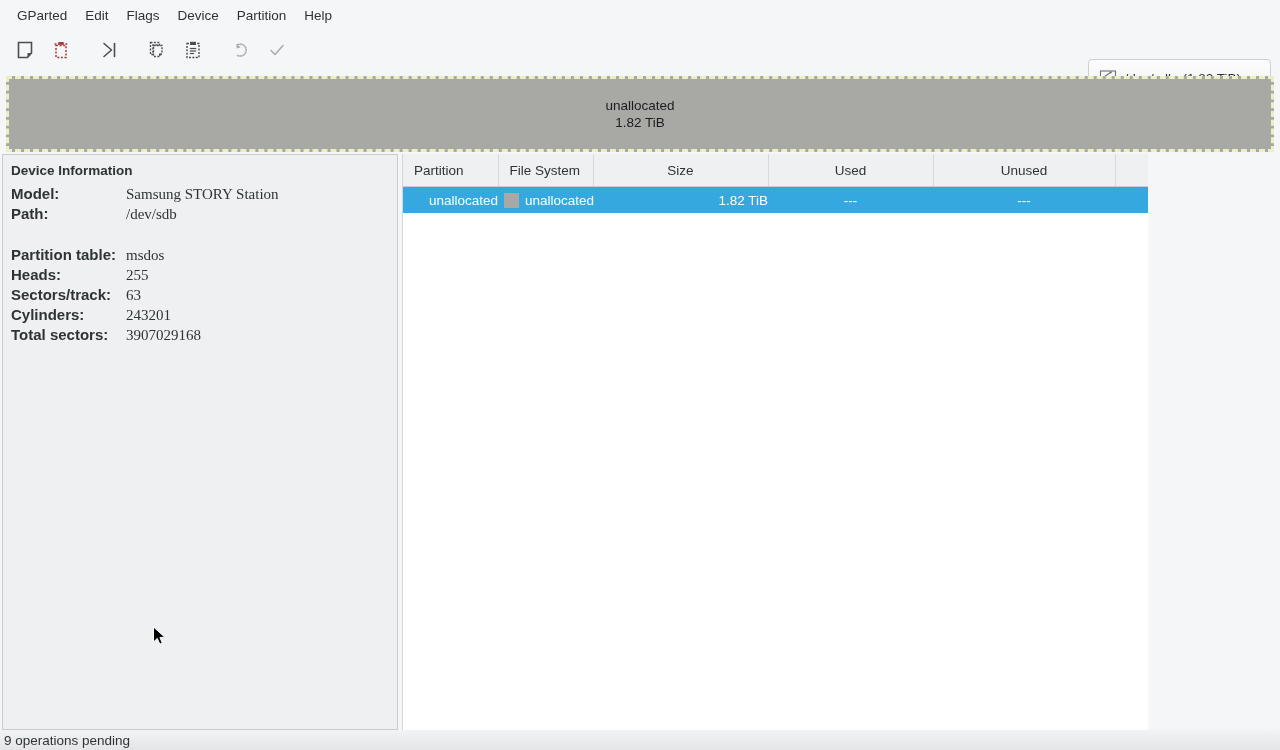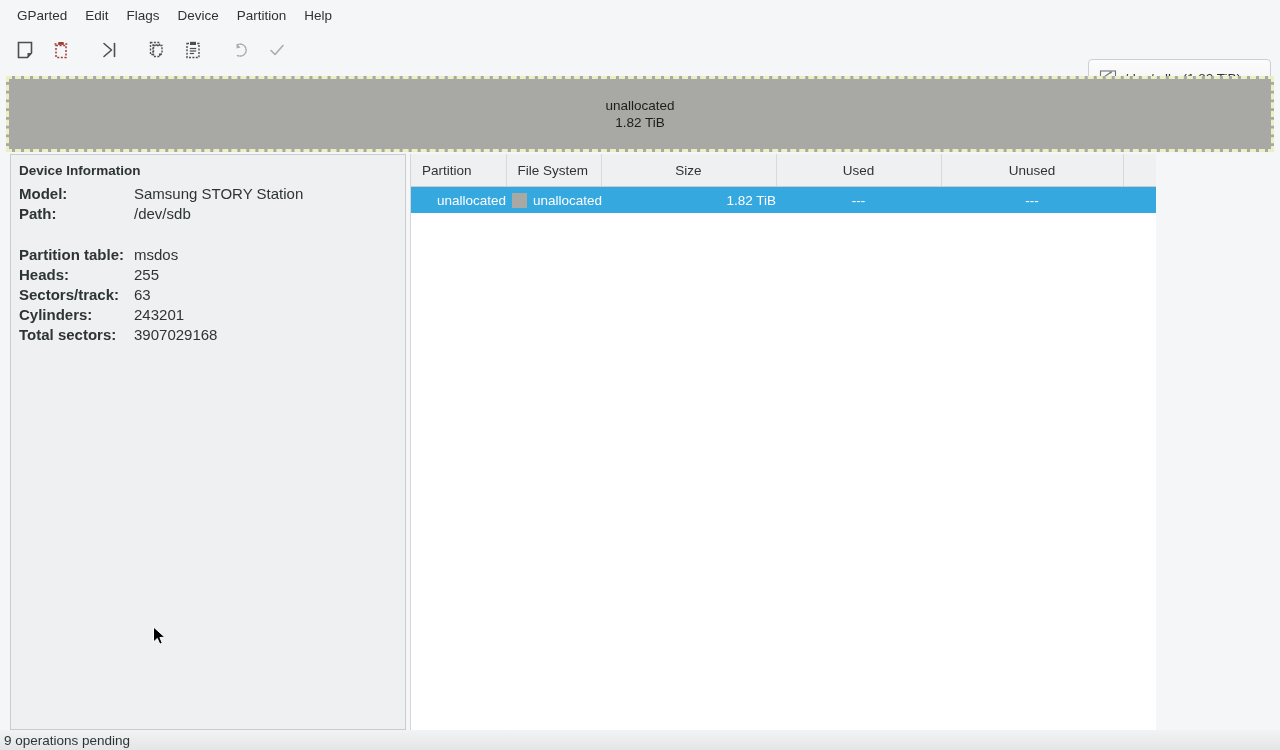--- a/index.html
+++ b/index.html
@@ -106,21 +106,20 @@
   #disk-partition .dp-size { font-size: 13.5px; color: #1d1d1d; }
 
   
   #content {
     position: absolute;
     left: 0;
     top: 154px;
     width: 1148px;
     height: 576px;
     display: flex;
-    margin-left: 8px;
   }
 
   
   #device-info {
     width: 396px;
     margin-left: 2px;
     box-sizing: border-box;
     background: #eef0f1;
     border: 1px solid #c9cccf;
     padding: 8px 0 0 8px;
@@ -140,21 +139,21 @@
     padding: 0 0 2px 0;
     vertical-align: top;
     line-height: 18px;
     color: #2e3436;
   }
   table.info-table td.k {
     font-weight: bold;
     padding-right: 10px;
     white-space: nowrap;
   }
-  table.info-table td.v { white-space: nowrap; }
+  table.info-table td.v { white-space: nowrap; font-family: Liberation Serif, serif; }
   .info-spacer { height: 19px; }
 
   
   #partition-area {
     flex: 1;
     margin-left: 4px;
     background: #ffffff;
     border-left: 1px solid #d3d6d8;
     position: relative;
     overflow: hidden;

